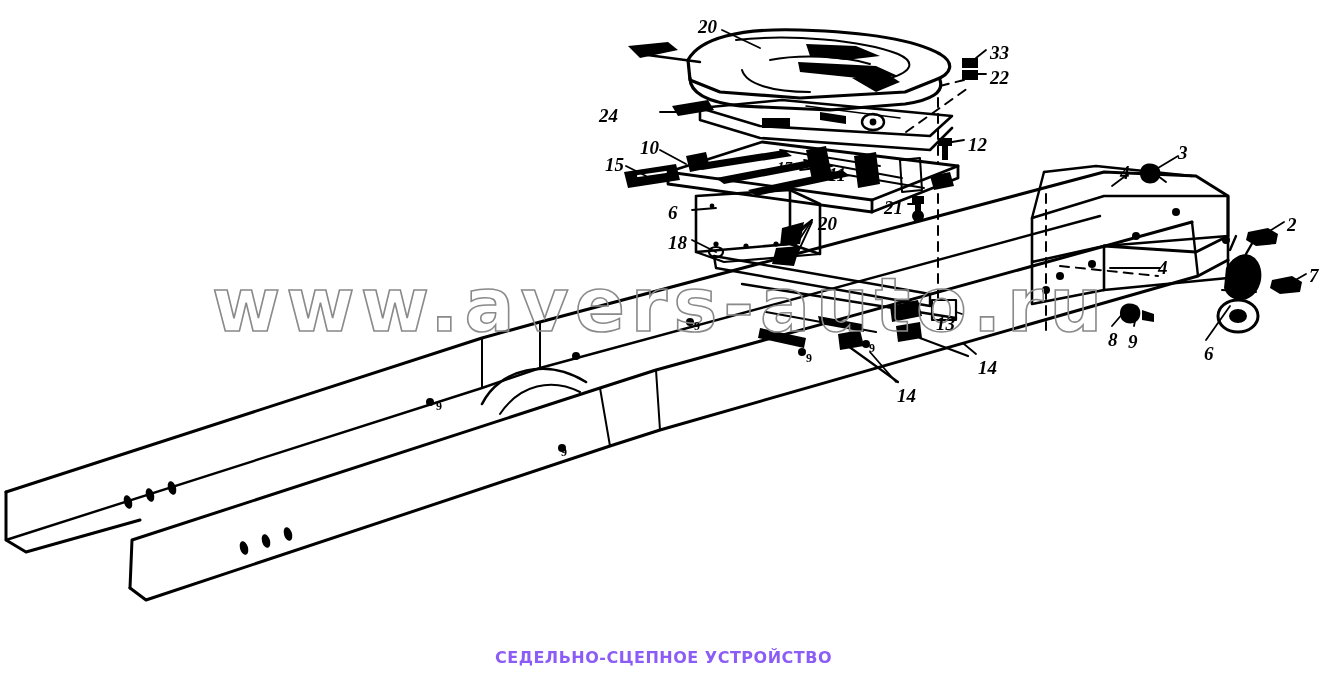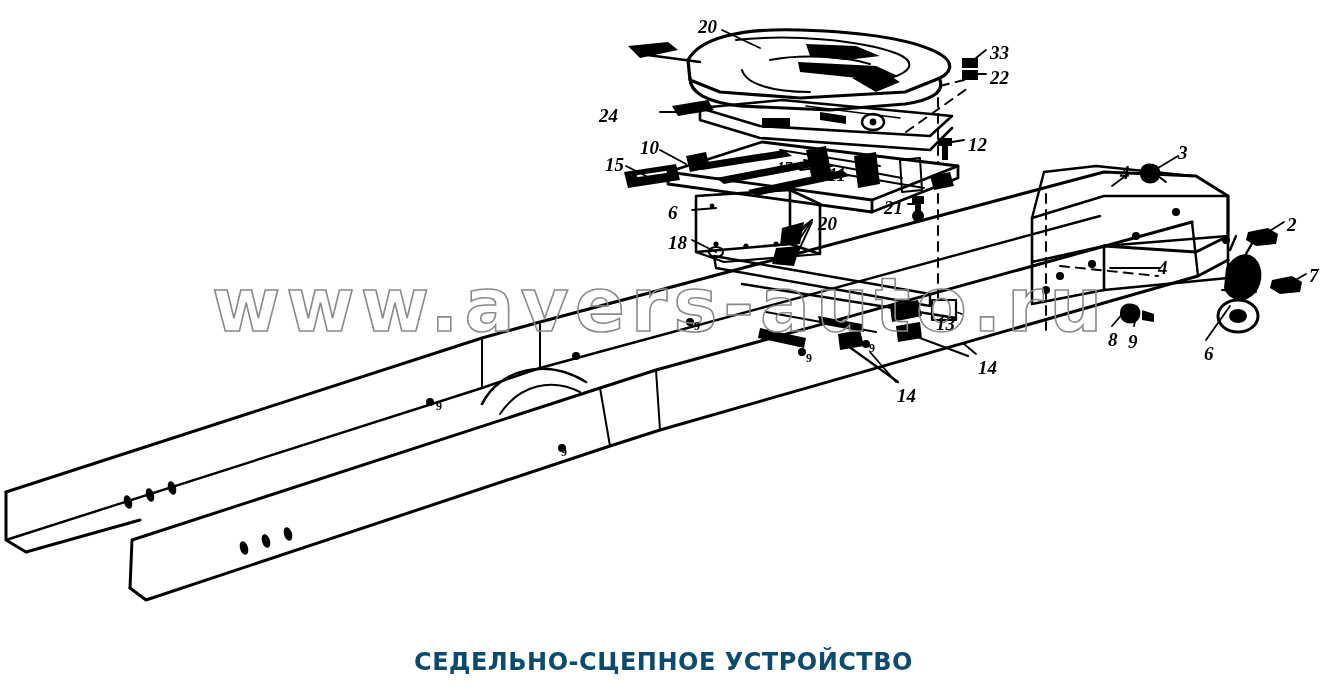--- a/index.html
+++ b/index.html
@@ -50,23 +50,23 @@
   }
   .callout.small{font-size:15px;}
   .callout.tiny{font-size:12px;font-style:normal;}
 
   
   #caption{
     position:absolute;left:0;top:648px;width:1327px;
     text-align:center;
     font-family:"DejaVu Sans", sans-serif;
     font-weight:700;
-    font-size:24px;
+    font-size:16px;
     letter-spacing:0.5px;
-    color:#0c4a6e;
+    color:#8b5cf6;
   }
 </style>
 </head>
 <body>
 
 <div id="page">
 
   <div id="drawing">
   <svg width="1327" height="700" viewBox="0 0 1327 700" xmlns="http://www.w3.org/2000/svg">
     <g fill="none" stroke="#000" stroke-width="2.4" stroke-linecap="round" stroke-linejoin="round">

